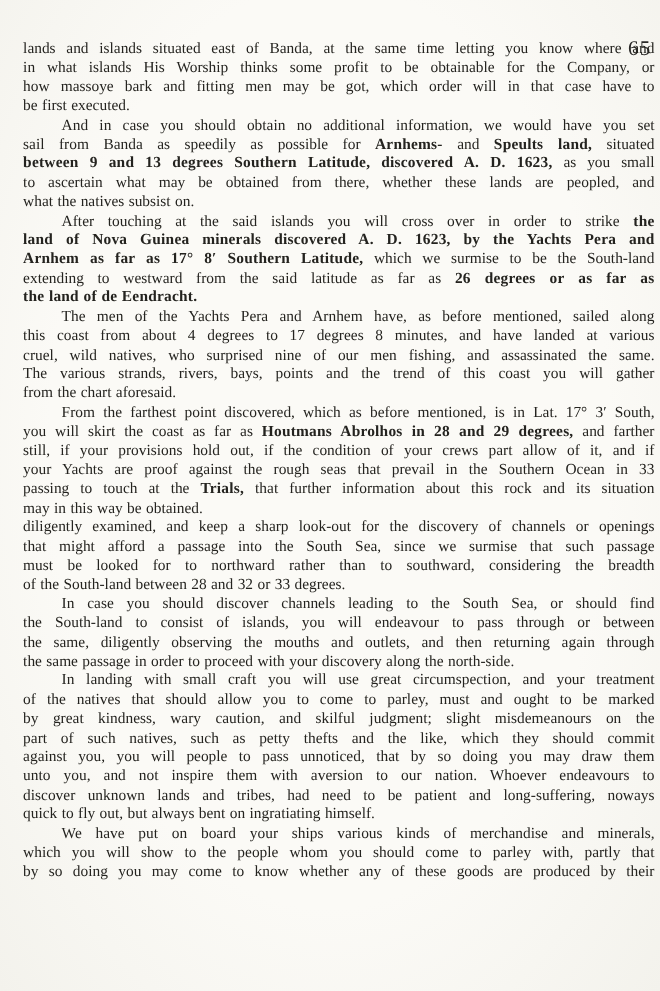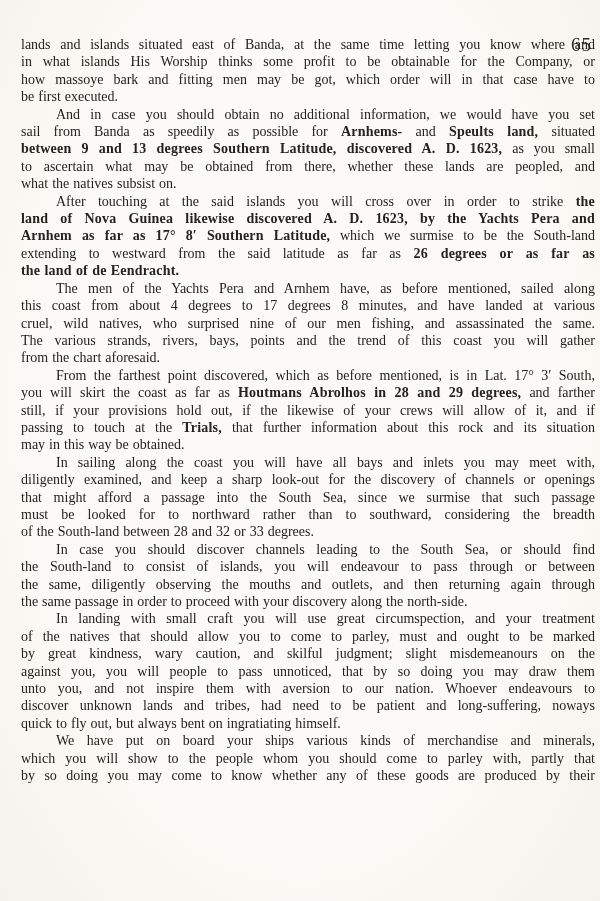--- a/index.html
+++ b/index.html
@@ -74,56 +74,57 @@
       </div>
       <div class="paragraph">
         <div class="text-line indented"><span>And in case you should obtain no additional information, we would have you set</span></div>
         <div class="text-line"><span>sail from Banda as speedily as possible for </span><span class="bold-phrase">Arnhems-</span><span> and </span><span class="bold-phrase">Speults land,</span><span> situated</span></div>
         <div class="text-line"><span class="bold-phrase">between 9 and 13 degrees Southern Latitude, discovered A. D. 1623,</span><span> as you small</span></div>
         <div class="text-line"><span>to ascertain what may be obtained from there, whether these lands are peopled, and</span></div>
         <div class="text-line last-line"><span>what the natives subsist on.</span></div>
       </div>
       <div class="paragraph">
         <div class="text-line indented"><span>After touching at the said islands you will cross over in order to strike </span><span class="bold-phrase">the</span></div>
-        <div class="text-line"><span class="bold-phrase">land of Nova Guinea likewise discovered A. D. 1623, by the Yachts Pera and</span></div>
+        <div class="text-line"><span class="bold-phrase">land of Nova Guinea minerals discovered A. D. 1623, by the Yachts Pera and</span></div>
         <div class="text-line"><span class="bold-phrase">Arnhem as far as 17° 8′ Southern Latitude,</span><span> which we surmise to be the South-land</span></div>
         <div class="text-line"><span>extending to westward from the said latitude as far as </span><span class="bold-phrase">26 degrees or as far as</span></div>
         <div class="text-line last-line"><span class="bold-phrase">the land of de Eendracht.</span></div>
       </div>
       <div class="paragraph">
         <div class="text-line indented"><span>The men of the Yachts Pera and Arnhem have, as before mentioned, sailed along</span></div>
         <div class="text-line"><span>this coast from about 4 degrees to 17 degrees 8 minutes, and have landed at various</span></div>
         <div class="text-line"><span>cruel, wild natives, who surprised nine of our men fishing, and assassinated the same.</span></div>
         <div class="text-line"><span>The various strands, rivers, bays, points and the trend of this coast you will gather</span></div>
         <div class="text-line last-line"><span>from the chart aforesaid.</span></div>
       </div>
       <div class="paragraph">
         <div class="text-line indented"><span>From the farthest point discovered, which as before mentioned, is in Lat. 17° 3′ South,</span></div>
         <div class="text-line"><span>you will skirt the coast as far as </span><span class="bold-phrase">Houtmans Abrolhos in 28 and 29 degrees,</span><span> and farther</span></div>
-        <div class="text-line"><span>still, if your provisions hold out, if the likewise of your crews will allow of it, and if</span></div>
+        <div class="text-line"><span>still, if your provisions hold out, if the condition of your crews part allow of it, and if</span></div>
+        <div class="text-line"><span>your Yachts are proof against the rough seas that prevail in the Southern Ocean in 33</span></div>
         <div class="text-line"><span>passing to touch at the </span><span class="bold-phrase">Trials,</span><span> that further information about this rock and its situation</span></div>
         <div class="text-line last-line"><span>may in this way be obtained.</span></div>
       </div>
       <div class="paragraph">
-        <div class="text-line indented"><span>In sailing along the coast you will have all bays and inlets you may meet with,</span></div>
         <div class="text-line"><span>diligently examined, and keep a sharp look-out for the discovery of channels or openings</span></div>
         <div class="text-line"><span>that might afford a passage into the South Sea, since we surmise that such passage</span></div>
         <div class="text-line"><span>must be looked for to northward rather than to southward, considering the breadth</span></div>
         <div class="text-line last-line"><span>of the South-land between 28 and 32 or 33 degrees.</span></div>
       </div>
       <div class="paragraph">
         <div class="text-line indented"><span>In case you should discover channels leading to the South Sea, or should find</span></div>
         <div class="text-line"><span>the South-land to consist of islands, you will endeavour to pass through or between</span></div>
         <div class="text-line"><span>the same, diligently observing the mouths and outlets, and then returning again through</span></div>
         <div class="text-line last-line"><span>the same passage in order to proceed with your discovery along the north-side.</span></div>
       </div>
       <div class="paragraph">
         <div class="text-line indented"><span>In landing with small craft you will use great circumspection, and your treatment</span></div>
         <div class="text-line"><span>of the natives that should allow you to come to parley, must and ought to be marked</span></div>
         <div class="text-line"><span>by great kindness, wary caution, and skilful judgment; slight misdemeanours on the</span></div>
+        <div class="text-line"><span>part of such natives, such as petty thefts and the like, which they should commit</span></div>
         <div class="text-line"><span>against you, you will people to pass unnoticed, that by so doing you may draw them</span></div>
         <div class="text-line"><span>unto you, and not inspire them with aversion to our nation.  Whoever endeavours to</span></div>
         <div class="text-line"><span>discover unknown lands and tribes, had need to be patient and long-suffering, noways</span></div>
         <div class="text-line last-line"><span>quick to fly out, but always bent on ingratiating himself.</span></div>
       </div>
       <div class="paragraph">
         <div class="text-line indented"><span>We have put on board your ships various kinds of merchandise and minerals,</span></div>
         <div class="text-line"><span>which you will show to the people whom you should come to parley with, partly that</span></div>
         <div class="text-line"><span>by so doing you may come to know whether any of these goods are produced by their</span></div>
       </div>

